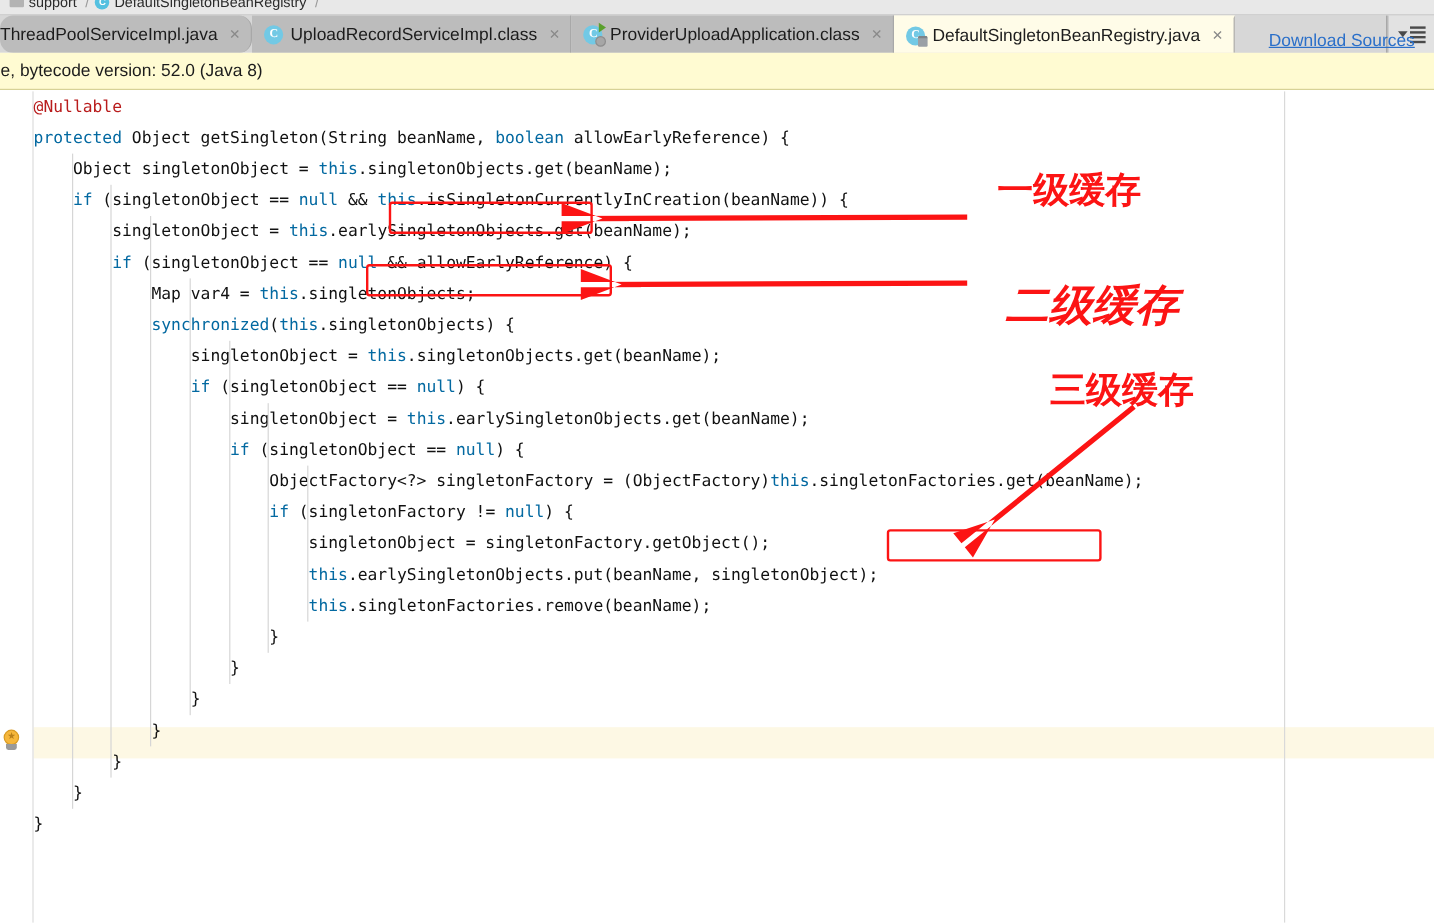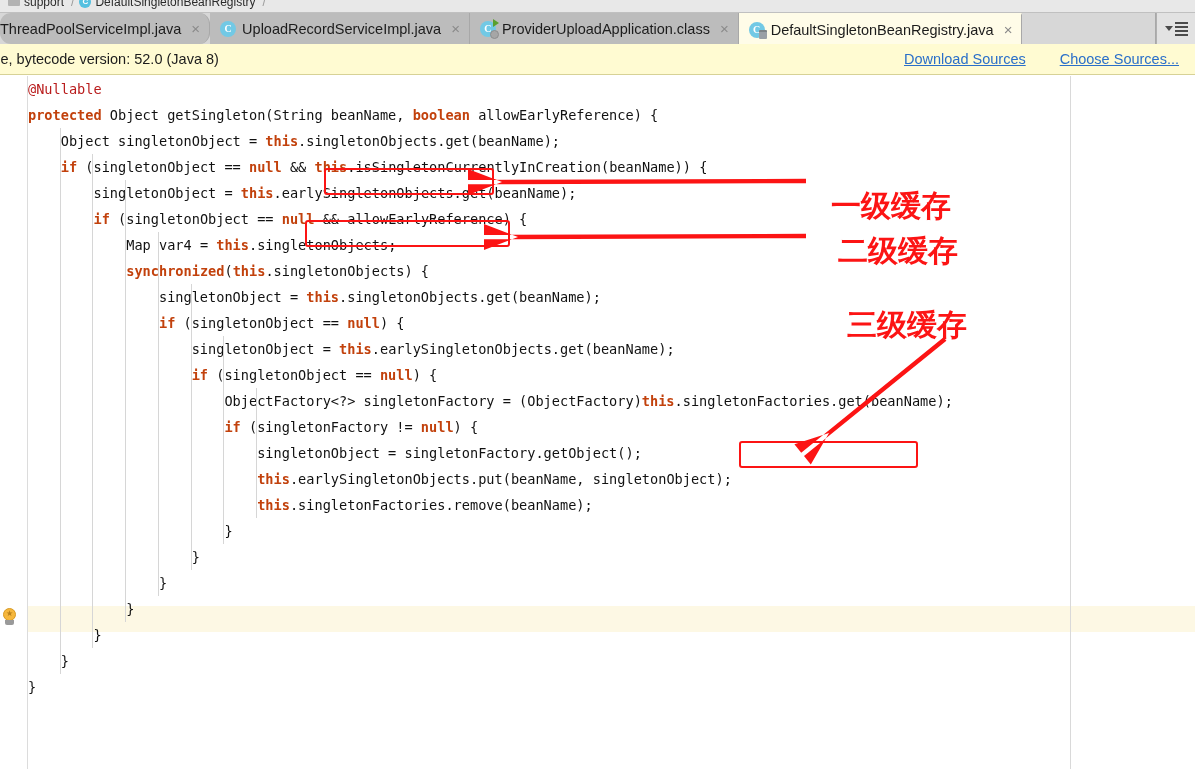--- a/index.html
+++ b/index.html
@@ -194,20 +194,21 @@
   #notify-text {
     padding-left: 0px;
     margin-left: -6px;
     white-space: nowrap;
   }
   #notify-links {
     margin-left: auto;
     display: flex;
     gap: 34px;
     padding-right: 16px;
+    flex-direction: column;
   }
   .notify-link {
     color: #2a6fc9;
     font-size: 14.5px;
     white-space: nowrap;
   }
 
   
   #editor {
     position: absolute;
@@ -278,21 +279,21 @@
     top: 0;
     left: 28px;
     width: 1160px;
     font-family: "DejaVu Sans Mono", monospace;
     font-size: 13.6px;
     line-height: 26px;
     color: #111111;
     white-space: pre;
   }
   .ln { height: 26px; position: relative; }
-  .kw { color: #c2410c; font-weight: bold; }
+  .kw { color: #0369a1; font-weight: normal; }
   .anno { color: #b91c1c; }
 
   
   .guide {
     position: absolute;
     width: 1px;
     background: #d6d6d6;
   }
 
   
@@ -343,21 +344,21 @@
   <div class="tab" style="padding-left:0px;border-radius:11px;">
     <span>ThreadPoolServiceImpl.java</span>
     <span class="tab-close">×</span>
   </div>
 
   <div class="tab">
     <span class="icon-class">
       <span class="disc"></span>
         <span class="letter">C</span>
     </span>
-    <span>UploadRecordServiceImpl.java</span>
+    <span>UploadRecordServiceImpl.class</span>
     <span class="tab-close">×</span>
   </div>
 
   <div class="tab">
     <span class="icon-class">
       <span class="disc"></span>
         <span class="letter">C</span>
       <span class="boot-arrow"></span>
         <span class="boot-circle"></span>
     </span>
@@ -425,16 +426,16 @@
       <polygon points="518.0,237.0 484.0,224.1 484.0,234.9 806.0,233.8 806.0,238.2 484.0,239.3 484.0,250.1" fill="#fc1414"></polygon>
       <polygon points="829.0,433.0 794.4,444.3 801.2,452.7 943.6,337.3 946.4,340.7 804.0,456.1 810.8,464.5" fill="#fc1414"></polygon>
     </g>
 </svg>
 <div id="boxes">
     <div class="redbox" style="left: 324px; top: 168px; width: 170px; height: 27px; border-color: rgb(252, 20, 20);"></div>
     <div class="redbox" style="left: 305px; top: 220px; width: 205px; height: 27px; border-color: rgb(252, 20, 20);"></div>
     <div class="redbox" style="left: 739px; top: 441px; width: 179px; height: 27px; border-color: rgb(252, 20, 20);"></div>
   </div>
 <div id="cnlabels">
-    <div class="cn-label" style="left: 831px; top: 138px; font-size: 30px; color: rgb(252, 20, 20); margin-top: 48px;">一级缓存</div>
-    <div class="cn-label" style="left: 838px; top: 231px; font-size: 30px; color: rgb(252, 20, 20);">二级缓存</div>
-    <div class="cn-label" style="left: 847px; top: 305px; font-size: 30px; color: rgb(252, 20, 20);">三级缓存</div>
+    <div class="cn-label" style="left: 831px; top: 138px; font-size: 30px; color: rgb(252, 20, 20);">一级缓存</div>
+    <div class="cn-label" style="left: 838px; top: 231px; font-size: 36px; color: rgb(252, 20, 20); font-style: italic;">二级缓存</div>
+    <div class="cn-label" style="left: 875px; top: 305px; font-size: 30px; color: rgb(252, 20, 20);">三级缓存</div>
   </div>
 
 </body></html>

